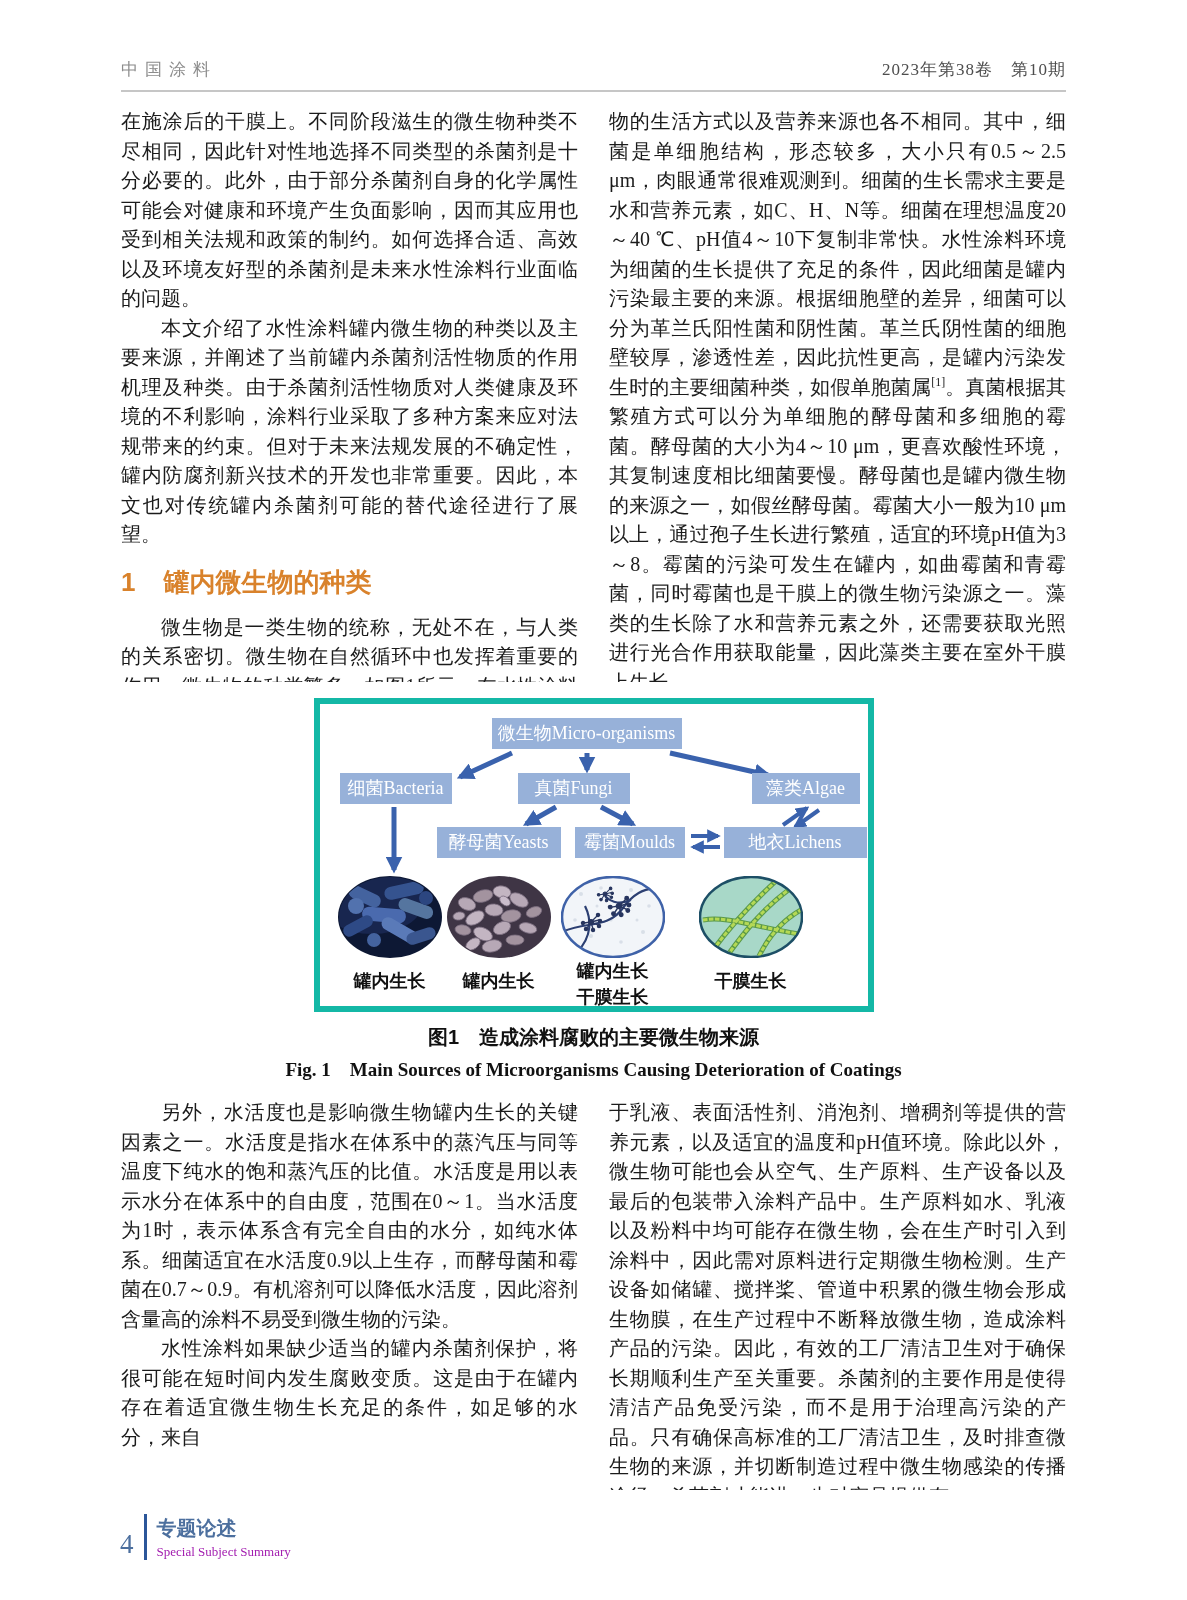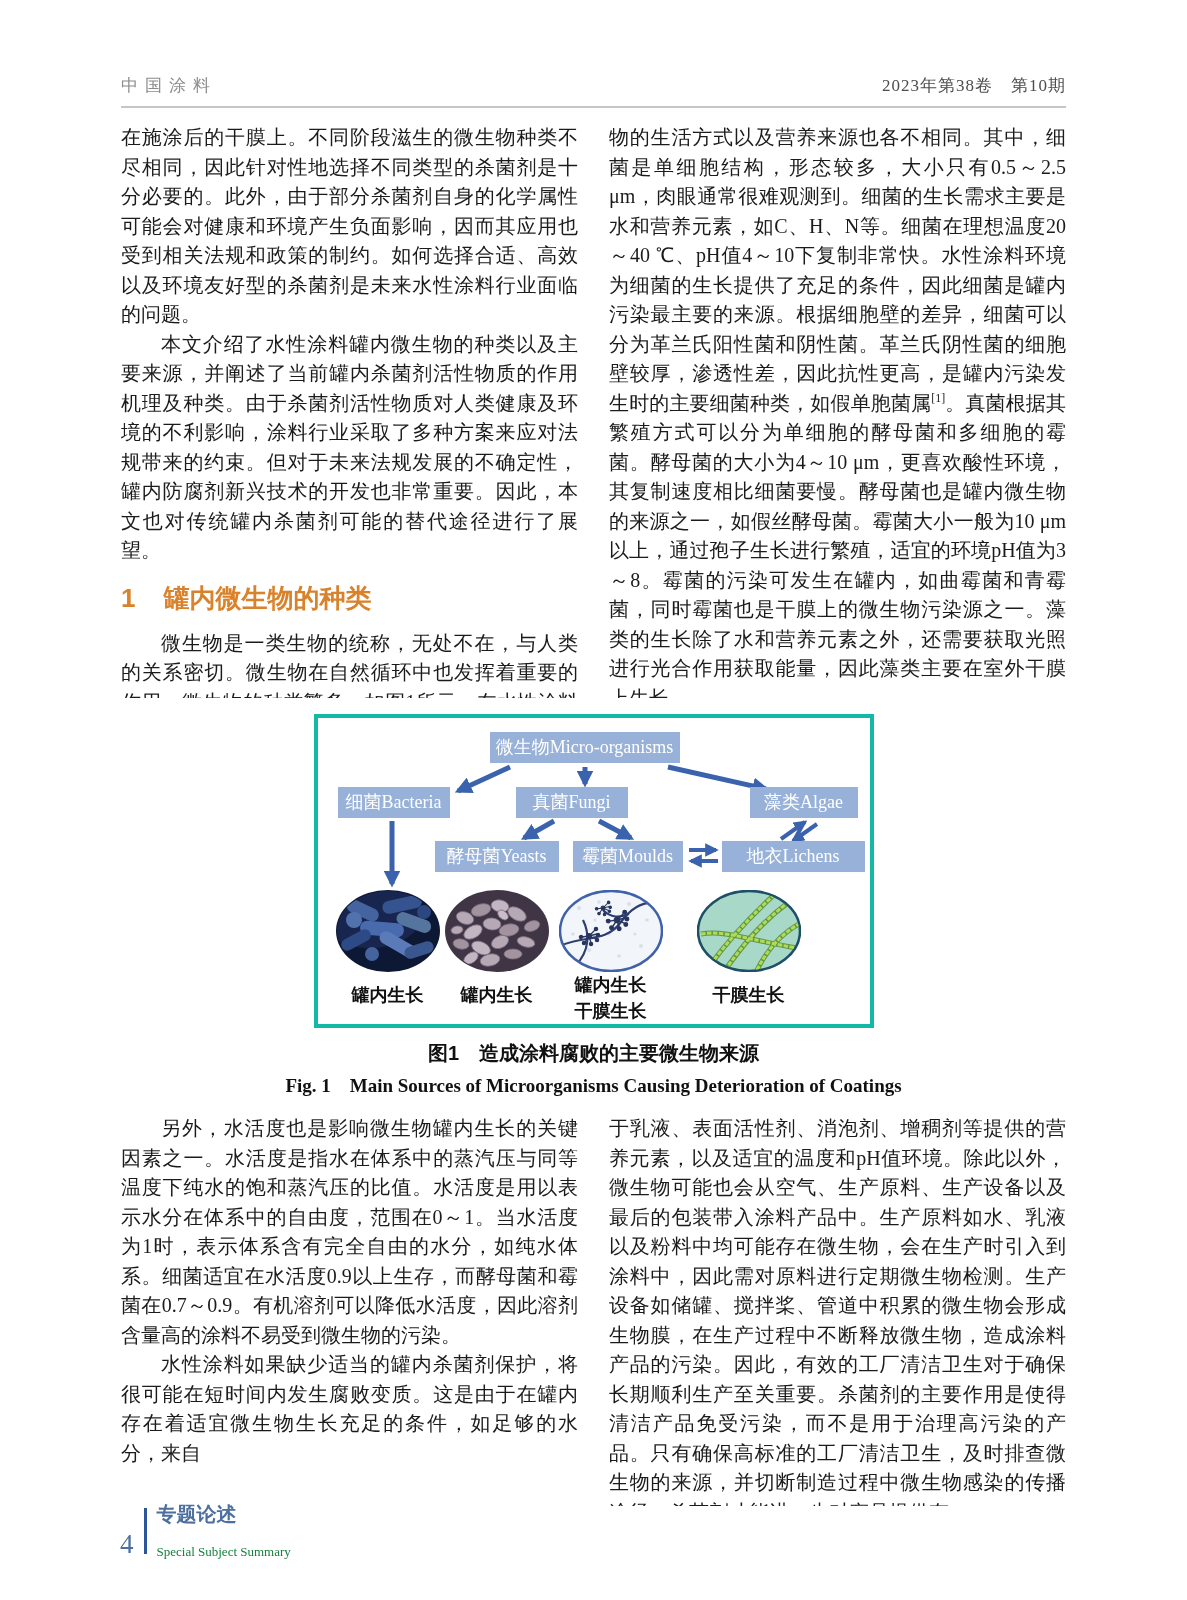--- a/index.html
+++ b/index.html
@@ -4,55 +4,55 @@
 <style>
   * { margin:0; padding:0; box-sizing:border-box; }
   html,body { background:#e8e8e8; }
   .page {
     position:relative; width:1187px; height:1600px; margin:0 auto;
     background:#ffffff; overflow:hidden;
     font-family:"Liberation Serif", serif; color:#1b1b1b;
   }
   .content { position:relative; width:945px; margin:0 auto; }
   
-  .header { display:flex; justify-content:space-between; align-items:flex-end; padding-top:74px; }
+  .header { display:flex; justify-content:space-between; align-items:flex-end; padding-top:58px; }
   .journal-name { font-family:"Liberation Sans", sans-serif; font-size:17px; color:#8c8c8c; letter-spacing:7px; }
   .issue-info  { font-size:17px; color:#4d4d4d; letter-spacing:1px; }
   .header-rule { margin-top:9px; height:2px; background:#c6c6c6; }
   
   .two-col { display:flex; gap:31px; margin-top:15px; }
   .col { width:464px; overflow:hidden; }
   .col-top { height:575px; }
   .col-bottom { height:392px; }
   p { font-size:20px; line-height:29.5px; text-align:justify; text-indent:2em; color:#1b1b1b; }
   p.no-indent { text-indent:0; }
   sup { font-size:12px; line-height:0; }
   .sec-heading { font-family:"Liberation Sans", sans-serif; font-weight:bold; font-size:26px;
     color:#d9822b; margin:15px 0 13px 0; }
   .sec-num { margin-right:28px; }
   
   .figure-block { margin-top:16px; }
   .diagram { position:relative; width:560px; height:314px; margin:0 auto;
-    border:4px solid #14b8a6; background:#fff; }
+    border:6px solid #14b8a6; background:#fff; }
   .arrow-layer { position:absolute; left:0; top:0; width:556px; height:310px; }
   .node { position:absolute; height:31px; background:#97b1d9; color:#ffffff;
     font-size:18px; line-height:31px; text-align:center; white-space:nowrap; overflow:hidden; }
   .oval { position:absolute; width:104px; height:82px; }
   .growth-label { position:absolute; width:112px; text-align:center;
     font-family:"Liberation Sans", sans-serif; font-weight:bold; font-size:18px; color:#111; line-height:26px; }
   .fig-caption { text-align:center; margin-top:12px; }
   .cap-zh { font-family:"Liberation Sans", sans-serif; font-weight:bold; font-size:20px; color:#111; }
   .cap-en { font-family:"Liberation Serif", serif; font-weight:bold; font-size:19px; color:#111; margin-top:6px; }
   
   .footer { position:absolute; left:120px; bottom:40px; display:flex; align-items:center; }
   .pg-num { font-size:27px; color:#4c6f9e; margin-right:10px; align-self:flex-end; }
   .footer-bar { width:3px; height:46px; background:#2b5699; margin-right:10px; }
   .footer-sec { display:flex; flex-direction:column; justify-content:center; }
   .footer-sec-zh { font-family:"Liberation Sans", sans-serif; font-weight:bold; font-size:20px; color:#4c6f9e; }
-  .footer-sec-en { font-size:13px; color:#15803d; margin-top:16px; }
+  .footer-sec-en { font-size:13px; color:#a21caf; margin-top:2px; }
 </style>
 </head>
 <body>
 
 <div class="page">
   <div class="content">
 
     <header class="header">
       <span class="journal-name">中国涂料</span>
       <span class="issue-info">2023年第38卷　第10期</span>

